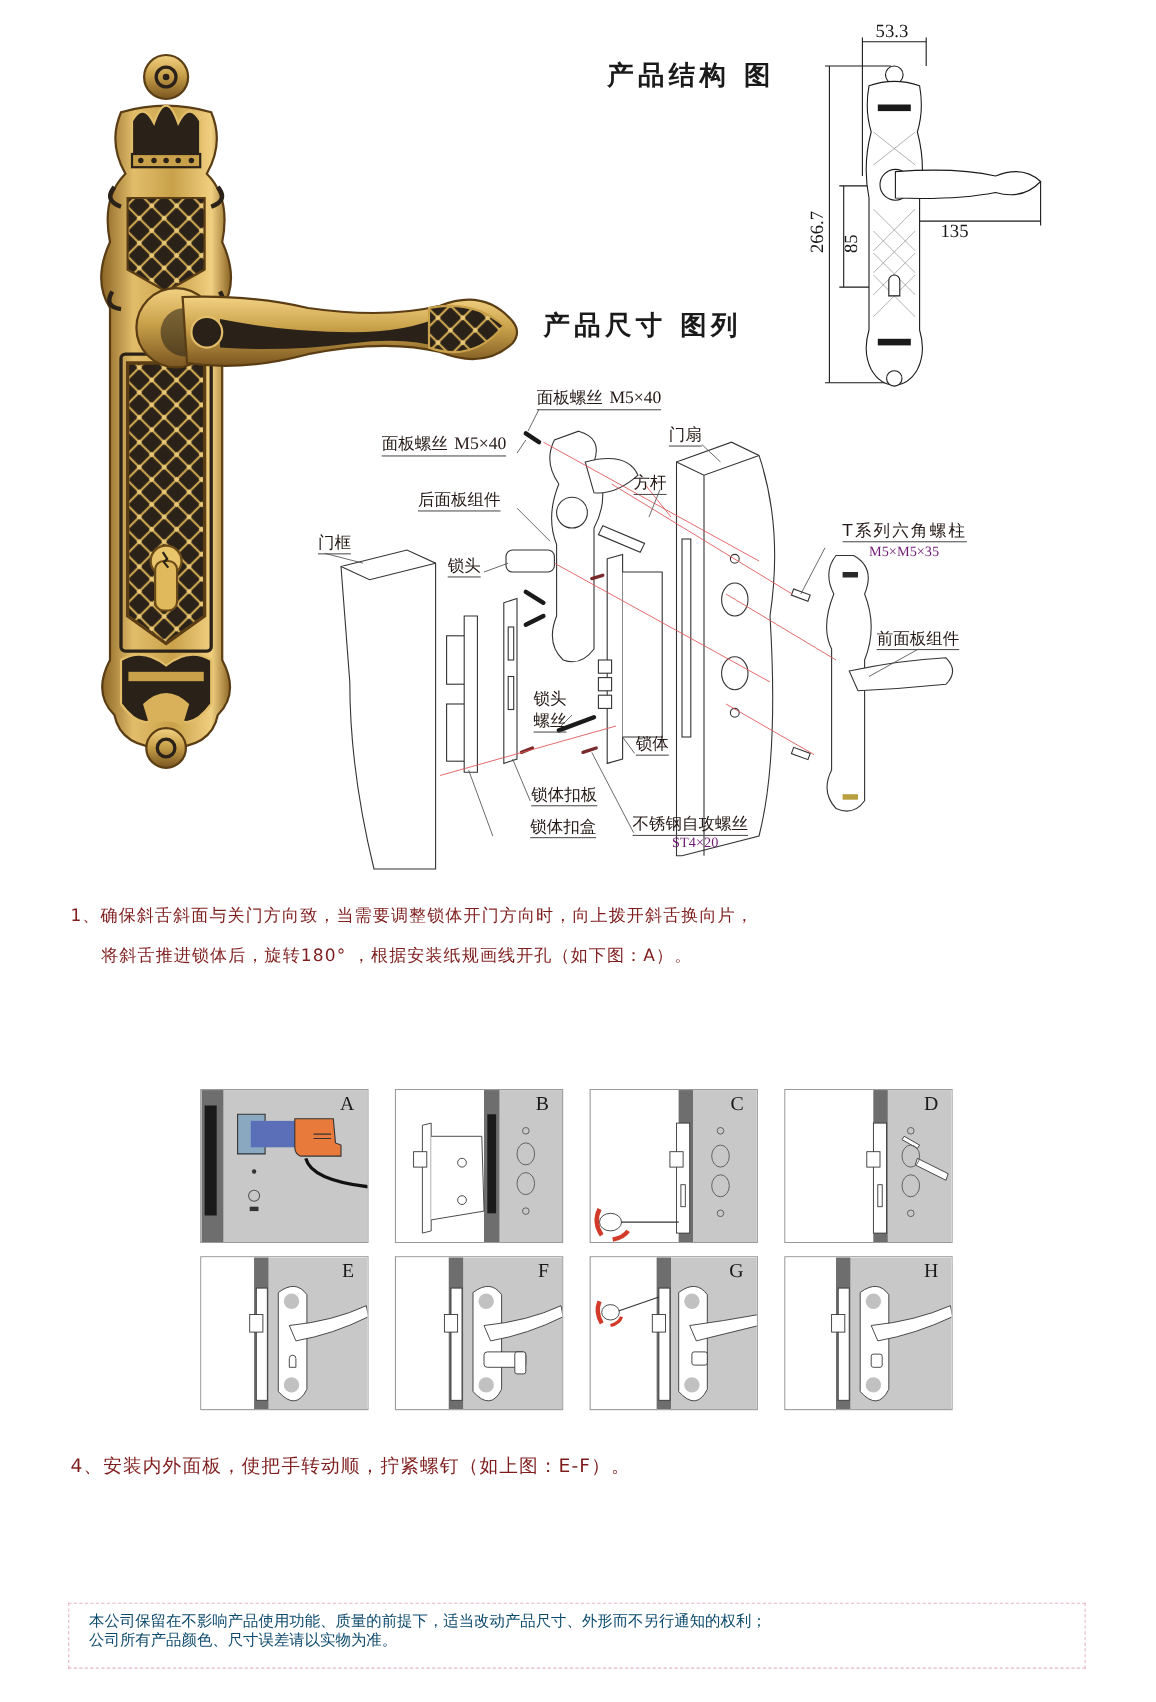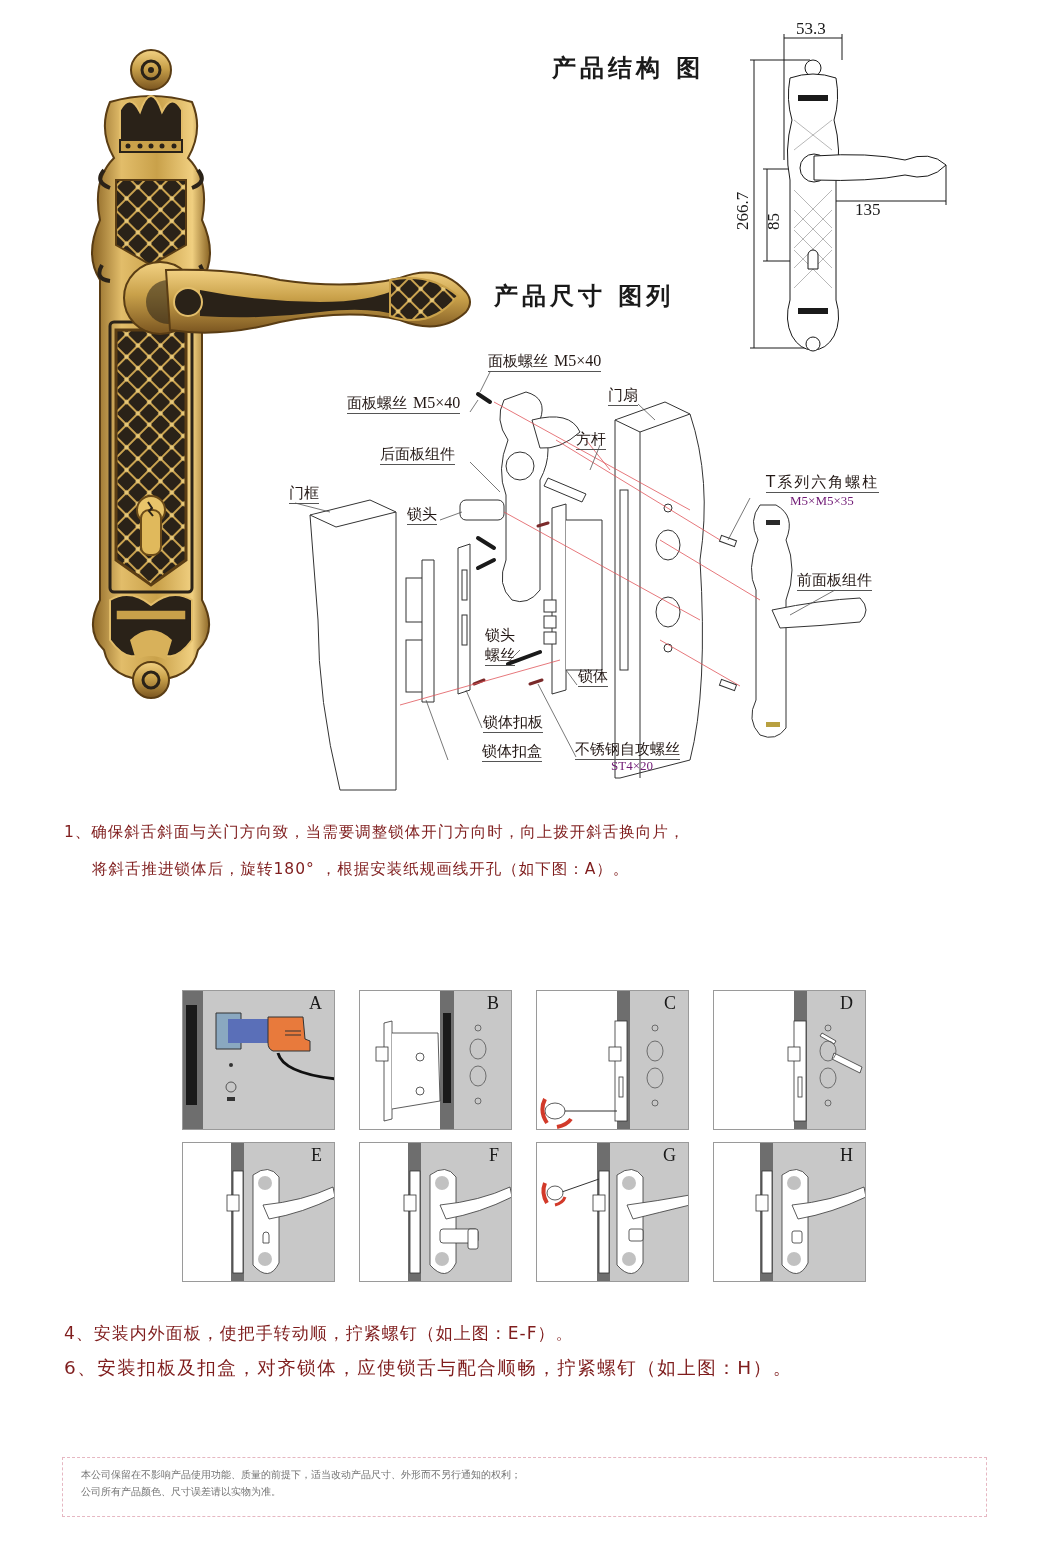--- a/index.html
+++ b/index.html
@@ -38,21 +38,21 @@
   .steps-b .line { height: 35px; line-height: 30px; white-space: nowrap; letter-spacing: 1px; }
   .steps-b .line.big { font-size: 18.5px; letter-spacing: 1.5px; }
 
   
   .panels { position: absolute; left: 182px; top: 990px; width: 686px; height: 293px; }
   .panel { position: absolute; width: 153px; height: 140px; border: 1px solid #9a9a9a; overflow: hidden; background: #ffffff; }
   .panel svg { position: absolute; left: 0; top: 0; }
   .panel-letter { position: absolute; right: 12px; top: 2px; font-family: "Liberation Serif", "DejaVu Serif", serif; font-size: 18px; color: #1a1a1a; }
 
   
-  .disclaimer { position: absolute; left: 62px; top: 1457px; width: 925px; height: 60px; border: 1.5px dashed #e6b7c2; padding: 8px 18px; font-family: "DejaVu Sans", "Liberation Sans", sans-serif; font-size: 10px; line-height: 17px; color: #737373; }
+  .disclaimer { position: absolute; left: 62px; top: 1457px; width: 925px; height: 60px; border: 1.5px dashed #e6b7c2; padding: 8px 18px; font-family: "DejaVu Sans", "Liberation Sans", sans-serif; font-size: 14px; line-height: 17px; color: #0c4a6e; }
 </style>
 </head>
 <body>
 
 <svg class="hero" viewBox="0 0 420 670">
   <defs>
     <linearGradient id="gold" x1="0" x2="1" y1="0" y2="0">
       <stop offset="0" stop-color="#8a6424"></stop>
       <stop offset="0.25" stop-color="#e2bd6a"></stop>
       <stop offset="0.55" stop-color="#c9a14a"></stop>
@@ -439,19 +439,18 @@
           <circle cx="80" cy="40" r="7"></circle>
           <circle cx="80" cy="116" r="7"></circle>
         </g>
     </svg>
     <div class="panel-letter">H</div>
   </div>
 </div>
 
 <div class="steps steps-b">
   <div class="line">4、安装内外面板，使把手转动顺，拧紧螺钉（如上图：E-F）。</div>
-  <div class="line big">6、安装扣板及扣盒，对齐锁体，应使锁舌与配合顺畅，拧紧螺钉（如上图：H）。</div>
 </div>
 
 <div class="disclaimer">
   <div>本公司保留在不影响产品使用功能、质量的前提下，适当改动产品尺寸、外形而不另行通知的权利；</div>
   <div>公司所有产品颜色、尺寸误差请以实物为准。</div>
 </div>
 
 </body></html>

